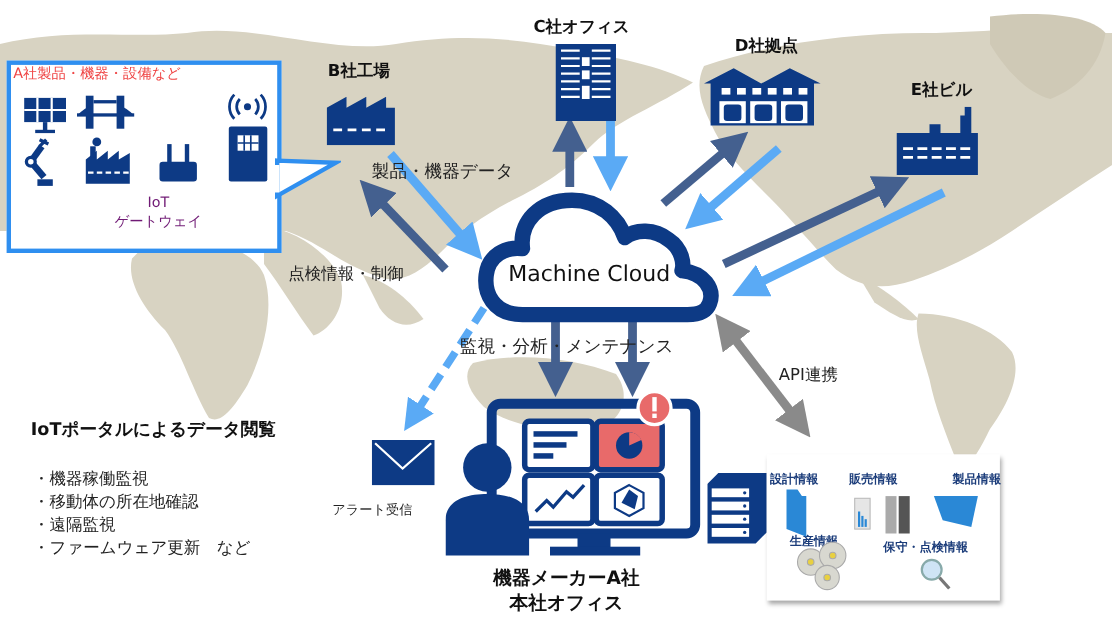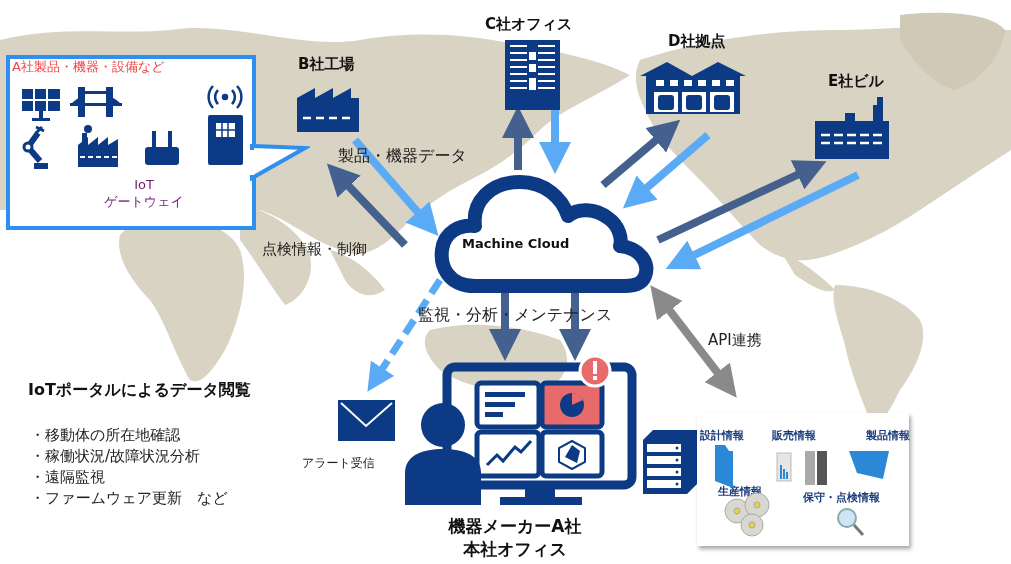--- a/index.html
+++ b/index.html
@@ -210,32 +210,32 @@
 </svg>
 
 <div class="abs lbl" style="left:338px;top:146px;font-size:16px;">製品・機器データ</div>
 <div class="abs lbl" style="left:262px;top:240px;font-size:15px;">点検情報・制御</div>
 <div class="abs lbl" style="left:418px;top:305px;font-size:16px;">監視・分析・メンテナンス</div>
 <div class="abs lbl" style="left:708px;top:331px;font-size:15px;">API連携</div>
 
 <svg class="abs" style="left:430px;top:168px;" width="230" height="130">
   <path d="M45,118 C18,118 10,98 12,82 C14,64 30,56 45,58 C42,34 60,14 90,14 C115,14 132,30 138,48 C148,40 165,40 178,50 C190,58 192,72 190,78 C210,80 220,95 215,108 C212,116 205,118 195,118 Z" fill="#fff" stroke="#0d3a85" stroke-width="14" stroke-linejoin="round"></path>
 </svg>
-<div class="abs" style="left:462px;top:236px;font-weight:bold;font-size:13px;color:#111;text-align:center;">Machine Cloud</div>
+<div class="abs" style="left:462px;top:236px;font-weight:normal;font-size:20px;color:#111;text-align:center;">Machine Cloud</div>
 
 <svg class="abs" style="left:338px;top:400px;" width="58" height="42">
   <rect x="0" y="0" width="57" height="41" fill="#0d3a85"></rect>
   <path d="M3,3 L28,26 L54,3" stroke="#fff" stroke-width="2" fill="none"></path>
 </svg>
 <div class="abs lbl" style="left:302px;top:455px;font-size:12px;">アラート受信</div>
 
 <div class="abs portal-title">IoTポータルによるデータ閲覧</div>
 <ul class="abs portal-list">
+  <li>・機器稼働監視</li>
   <li>・移動体の所在地確認</li>
-  <li>・稼働状況/故障状況分析</li>
   <li>・遠隔監視</li>
   <li>・ファームウェア更新　など</li>
 </ul>
 
 <svg class="abs" style="left:405px;top:355px;" width="235" height="160">
   <g>
     <rect x="42" y="12" width="185" height="118" rx="8" fill="none" stroke="#0d3a85" stroke-width="9"></rect>
     <rect x="120" y="130" width="30" height="14" fill="#0d3a85"></rect>
     <rect x="95" y="142" width="82" height="8" fill="#0d3a85"></rect>
   </g>

